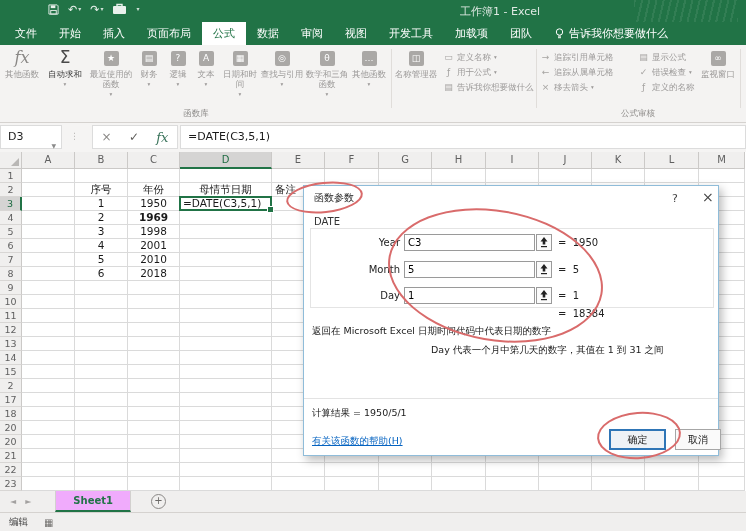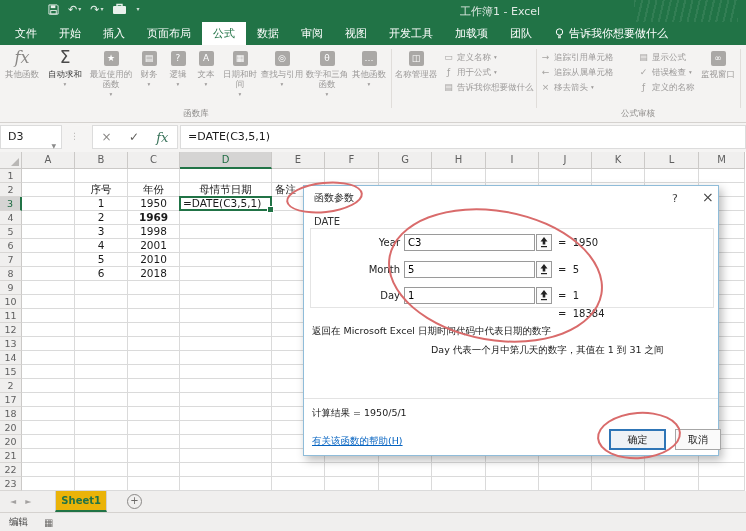--- a/index.html
+++ b/index.html
@@ -75,21 +75,21 @@
   .dbtn.ok{left:305px;width:57px;border:2px solid #2e75b6;background:#eef2f6;}
   .dbtn.cancel{left:371px;width:46px;border:1px solid #a6a6a6;background:#fafafa;}
   
   .ellipse{position:absolute;border:2px solid #d96b6b;border-radius:50%;z-index:20;pointer-events:none;}
   .e1{left:286px;top:182px;width:73px;height:27px;transform:rotate(-6deg);}
   .e2{left:387px;top:210px;width:213px;height:127px;transform:rotate(10deg);}
   .e3{left:597px;top:412px;width:80px;height:43px;transform:rotate(-4deg);}
   
   .stabs{position:absolute;top:491px;left:0;right:0;height:21px;background:#f0efee;display:flex;align-items:stretch;font-size:10px;}
   .snav{display:flex;align-items:center;gap:9px;padding:0 10px;color:#a3a1a0;font-size:8px;}
-  .sheettab{background:#eab308;border-left:1px solid #d2d0ce;border-right:1px solid #d2d0ce;border-bottom:2px solid #217346;box-sizing:border-box;color:#217346;font-weight:bold;display:flex;align-items:center;padding:0 5px;margin-left:14px;}
+  .sheettab{background:#f0abfc;border-left:1px solid #d2d0ce;border-right:1px solid #d2d0ce;border-bottom:2px solid #217346;box-sizing:border-box;color:#217346;font-weight:bold;display:flex;align-items:center;padding:0 17px;margin-left:14px;}
   .addsheet{width:13px;height:13px;border:1px solid #8a8886;border-radius:50%;color:#6a6866;font-size:10px;line-height:11px;text-align:center;align-self:center;margin-left:20px;}
   .sbar{position:absolute;top:512px;left:0;right:0;height:19px;background:#f0efee;border-top:1px solid #d5d2cf;box-sizing:border-box;display:flex;align-items:center;gap:16px;padding-left:9px;font-size:9.5px;color:#3f3f3f;}
   .sbar .mic{color:#6f6d6b;font-size:10px;}
 </style>
 </head>
 <body>
 
 <div class="titlebar">
   <div class="qat">
     <span class="qi">

